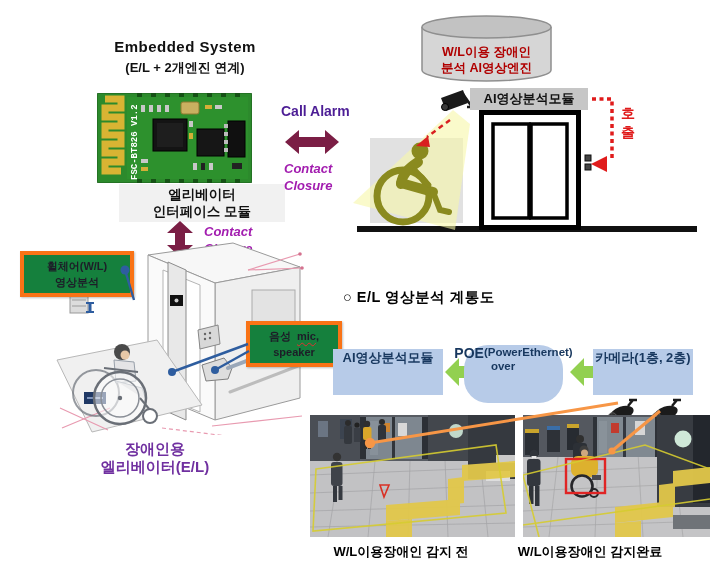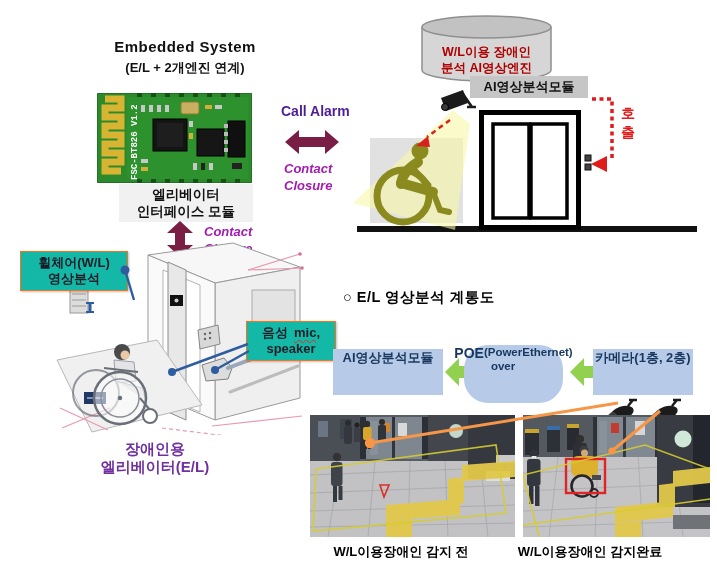--- a/index.html
+++ b/index.html
@@ -5,34 +5,34 @@
   html,body{margin:0;padding:0;background:#fff;}
   .canvas{position:relative;width:717px;height:567px;background:#fff;overflow:hidden;
           font-family:"Liberation Sans",sans-serif;}
   .abs{position:absolute;}
   .b{font-weight:bold;}
   .ctr{text-align:center;}
   
   .emb-title{left:100px;top:38px;width:170px;font-size:15px;color:#111;letter-spacing:.5px;}
   .emb-sub{left:100px;top:59px;width:170px;font-size:13px;color:#111;}
   .iface-label{left:119px;top:184px;width:134px;background:#f1f1f1;color:#111;
-               font-size:13.5px;line-height:17px;padding:2px 0;}
+               font-size:13.5px;line-height:17px;padding:2px 16px;}
   
   .call-alarm{left:281px;top:103px;font-size:14px;color:#4c1d95;}
   .contact{font-size:13px;line-height:17px;color:#a21caf;font-style:italic;}
   .contact-h{left:284px;top:160px;}
   .contact-v{left:204px;top:223px;}
   
   .call-vert{left:619px;top:104px;width:18px;font-size:14px;line-height:19px;color:#e01b1b;text-align:center;}
   .call-vert span{display:block;}
   
-  .ai-label{left:470px;top:76px;width:118px;height:22px;background:#c6c6c6;color:#111;
+  .ai-label{left:470px;top:88px;width:118px;height:22px;background:#c6c6c6;color:#111;
             font-size:13px;line-height:22px;}
   
-  .tan{background:#14b8a6;border:1px solid #f97316;color:#1d1d28;font-size:13px;
+  .tan{background:#15803d;border:4px solid #f97316;color:#1d1d28;font-size:11px;
        line-height:16px;padding:3px 2px;box-shadow:1px 1px 2px rgba(0,0,0,.25);}
   .lbl-cam{left:20px;top:251px;width:102px;}
   .lbl-voice{left:246px;top:321px;width:84px;}
   .wavy{text-decoration:underline wavy #e03030;text-decoration-thickness:1px;text-underline-offset:2px;margin-left:6px;}
   
   .elv-name{left:73px;top:440px;width:164px;font-size:15px;line-height:18px;color:#7030a0;}
   
   .heading{left:343px;top:288px;font-size:14.5px;color:#000;letter-spacing:.5px;}
   
   .fbox{background:#b7cbe8;color:#17375e;display:flex;

